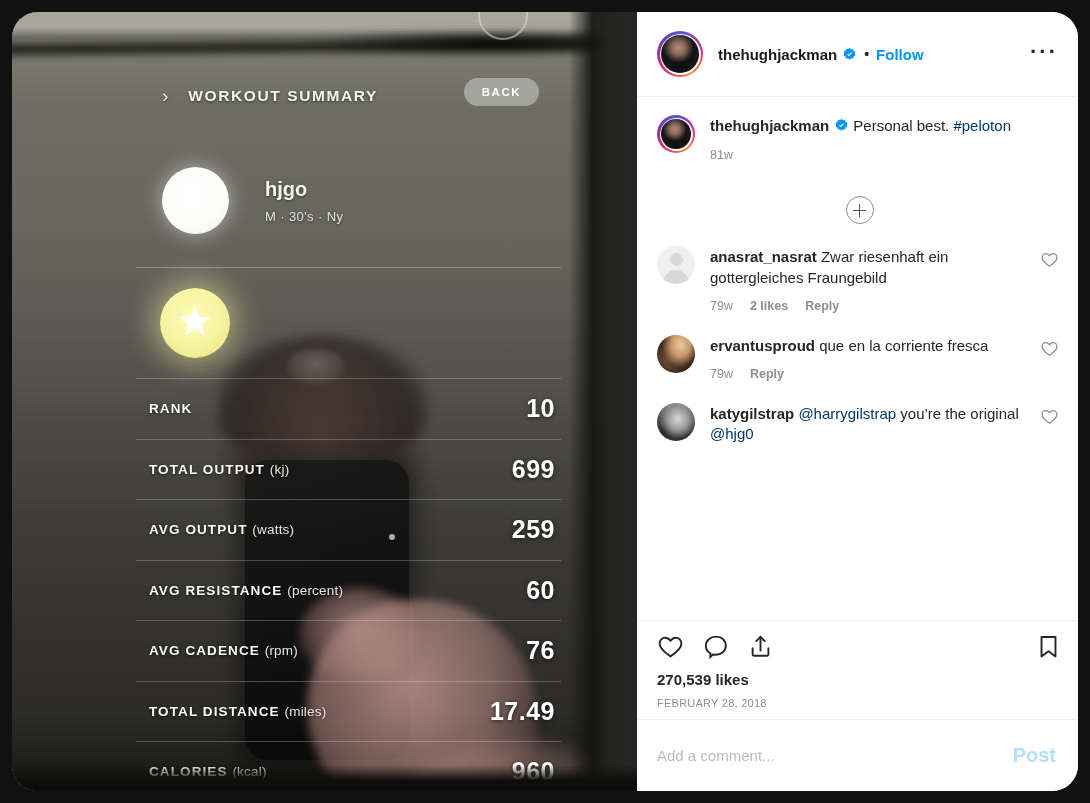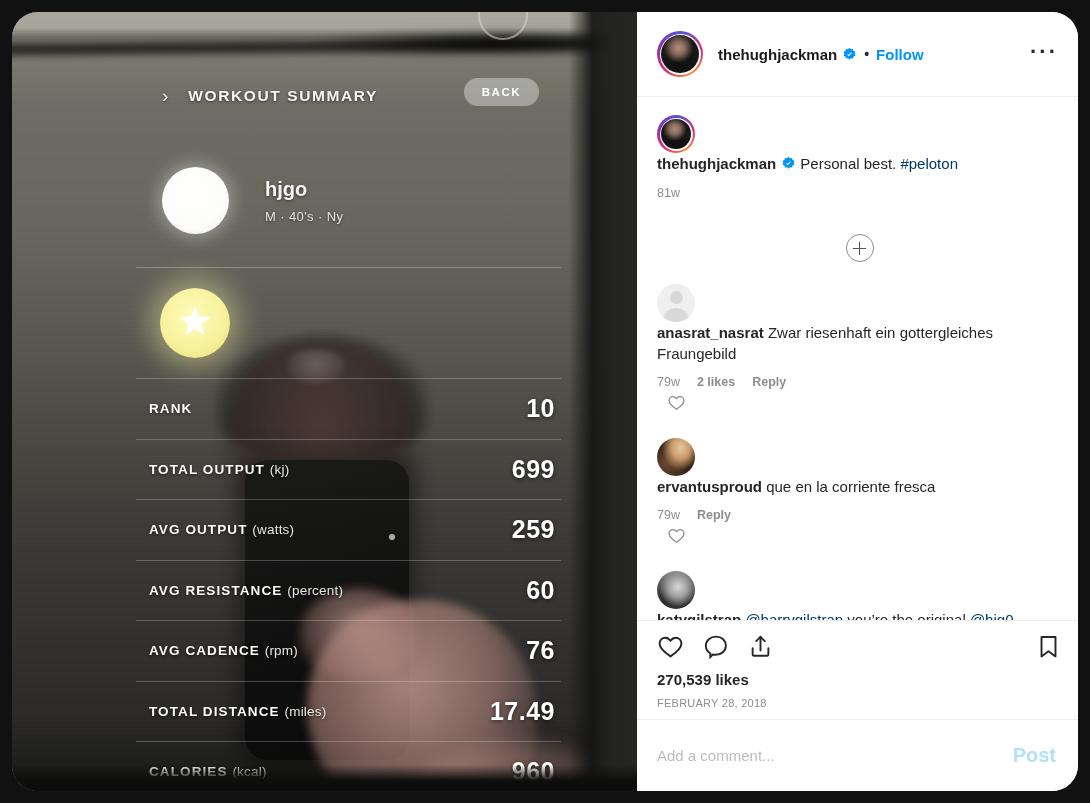--- a/index.html
+++ b/index.html
@@ -390,21 +390,20 @@
 
   
   .side-body {
     flex: 1 1 auto;
     overflow: hidden;
     padding: 18px 16px 0 20px;
   }
   .cmt {
     display: flex;
     margin-bottom: 22px;
-    flex-direction: column;
   }
   .cmt-av { flex: none; margin-right: 15px; }
   .avatar-generic {
     width: 38px; height: 38px;
     border-radius: 50%;
     background: #efefef;
     position: relative;
     overflow: hidden;
   }
   .avatar-generic::before {
@@ -584,21 +583,21 @@
         <div class="pel-topbar">
           <span class="pel-chevron">›</span>
           <span class="pel-title">WORKOUT SUMMARY</span>
           <button class="pel-back">BACK</button>
         </div>
 
         <div class="pel-user">
           <div class="pel-avatar"></div>
           <div class="pel-user-txt">
             <div class="pel-user-name">hjgo</div>
-            <div class="pel-user-meta">M · 40's · Ny</div>
+            <div class="pel-user-meta">M · 30's · Ny</div>
           </div>
         </div>
 
         <div class="pel-rule" style="top:255px"></div>
 
         <div class="pel-badge">
           <span class="pel-star"></span>
         </div>
 
         <div class="pel-stats">

